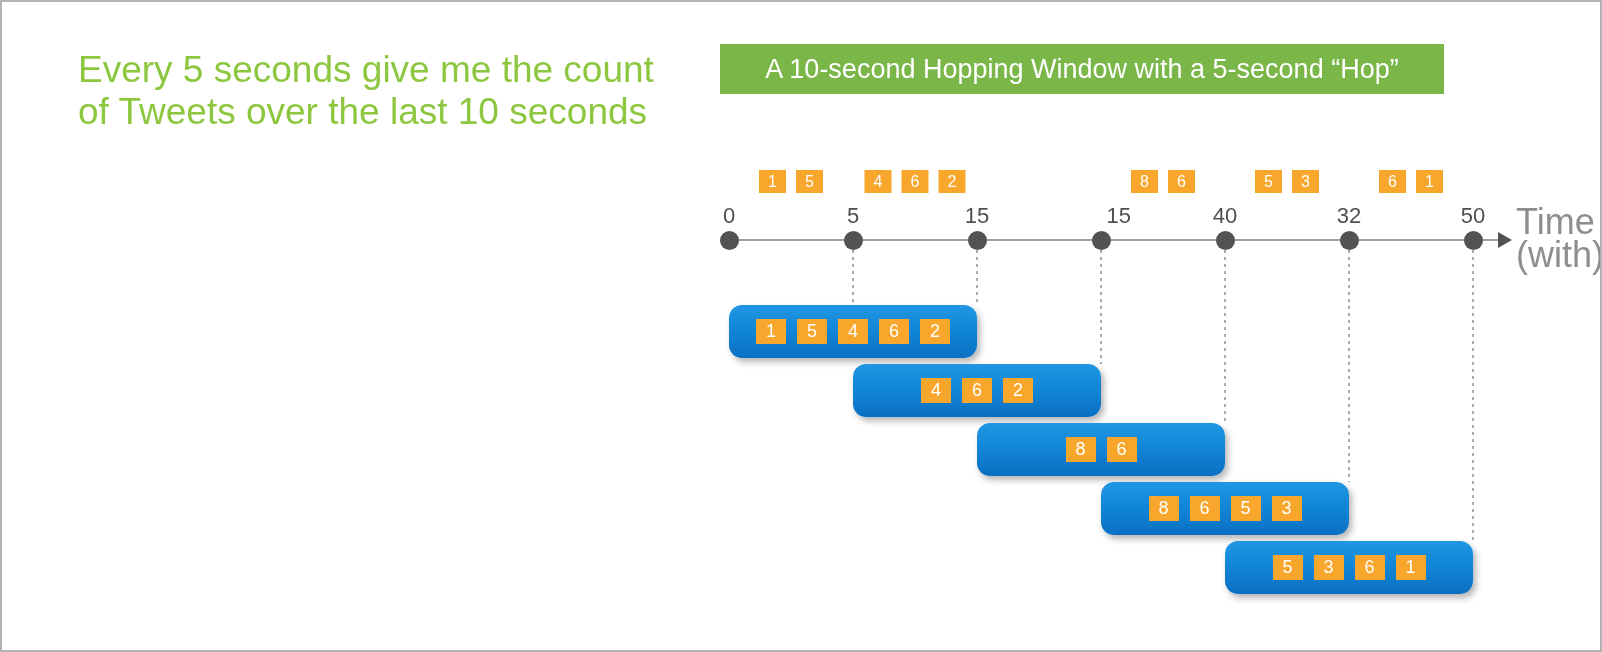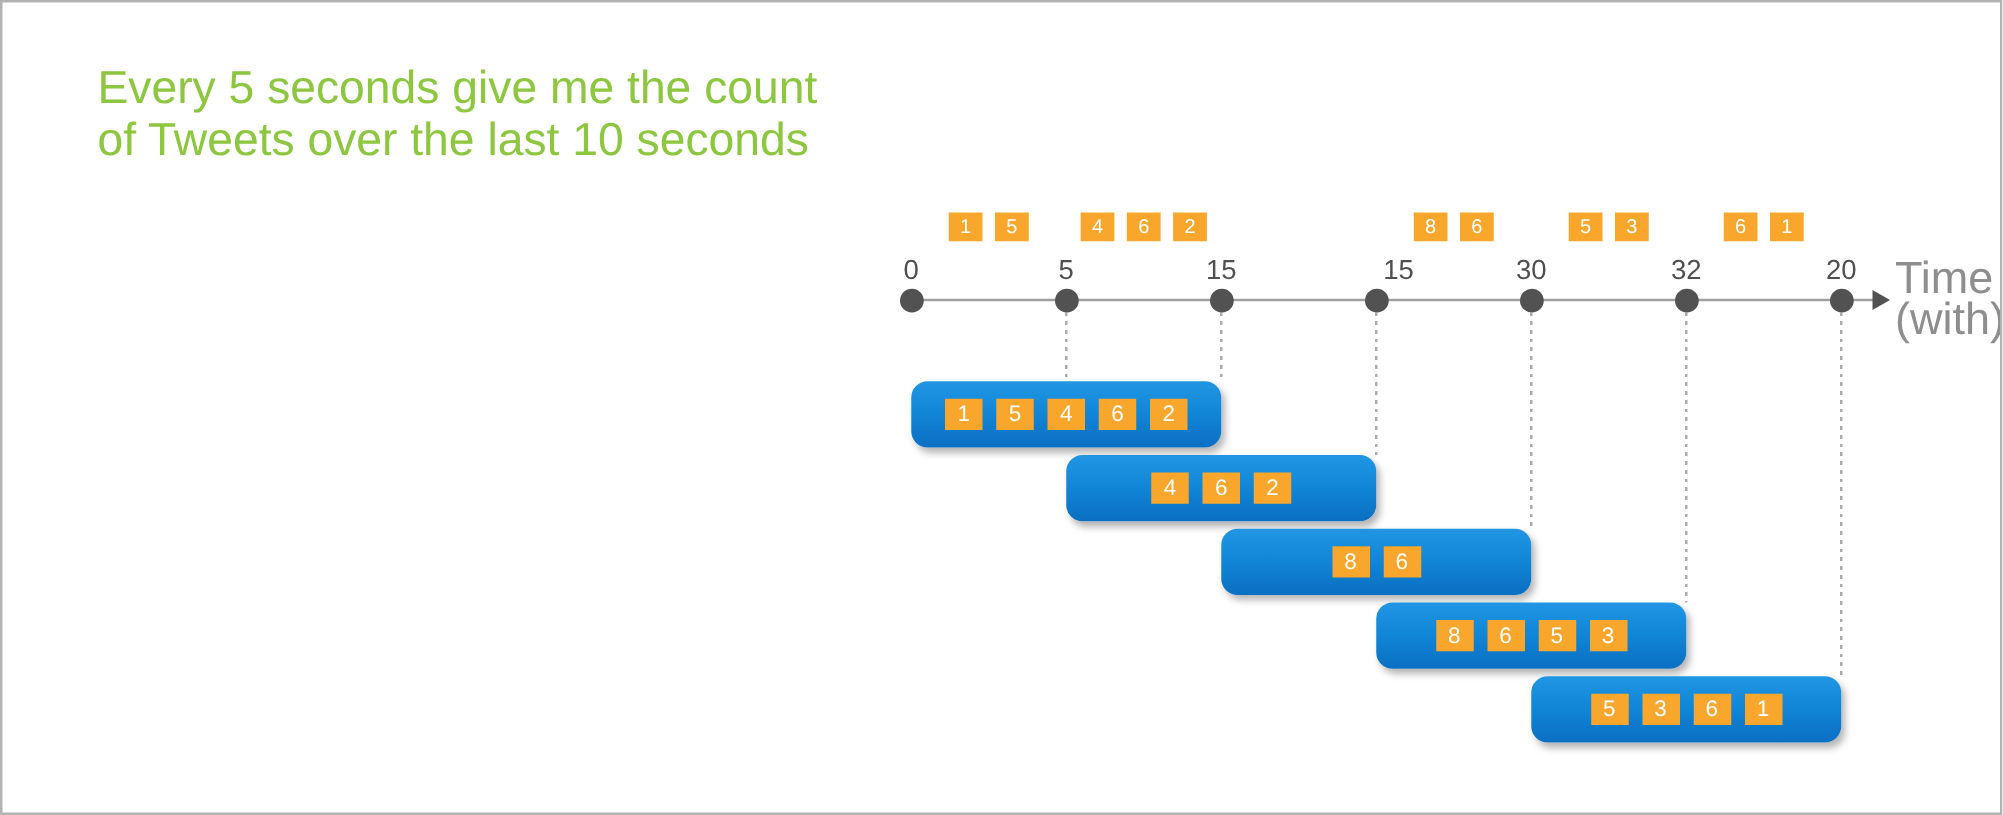--- a/index.html
+++ b/index.html
@@ -96,20 +96,23 @@
     color:#fff;font-size:18px;text-align:center;
   }
 </style>
 </head>
 <body>
 
 <div id="stage">
 
   <div id="note">Every 5 seconds give me the count of Tweets over the last 10 seconds</div>
 
+  <div id="banner">
+    <span>A 10-second Hopping Window with a 5-second “Hop”</span>
+  </div>
 
   <div class="axis-line"></div>
   <div class="axis-arrow"></div>
 
   <div class="axis-label">
     <div>Time</div>
     <div>(with)</div>
   </div>
 
   <div id="diagram-layer">
@@ -121,25 +124,25 @@
       <div class="dash" style="left: 1470px; top: 248px; height: 291px;"></div>
       <div class="dot" style="left: 717.5px; top: 228.5px;"></div>
       <div class="tick-label" style="left: 697px; top: 201px;">0</div>
       <div class="dot" style="left: 841.5px; top: 228.5px;"></div>
       <div class="tick-label" style="left: 821px; top: 201px;">5</div>
       <div class="dot" style="left: 965.5px; top: 228.5px;"></div>
       <div class="tick-label" style="left: 945px; top: 201px;">15</div>
       <div class="dot" style="left: 1089.5px; top: 228.5px;"></div>
       <div class="tick-label" style="left: 1069px; top: 201px; text-align: right;">15</div>
       <div class="dot" style="left: 1213.5px; top: 228.5px;"></div>
-      <div class="tick-label" style="left: 1193px; top: 201px;">30</div>
+      <div class="tick-label" style="left: 1193px; top: 201px;">40</div>
       <div class="dot" style="left: 1337.5px; top: 228.5px;"></div>
       <div class="tick-label" style="left: 1317px; top: 201px;">32</div>
       <div class="dot" style="left: 1461.5px; top: 228.5px;"></div>
-      <div class="tick-label" style="left: 1441px; top: 201px;">20</div>
+      <div class="tick-label" style="left: 1441px; top: 201px;">50</div>
       <div class="event-group" style="left: 789px; top: 168px;">
         <div class="ebox">1</div>
         <div class="ebox">5</div>
       </div>
       <div class="event-group" style="left: 913px; top: 168px;">
         <div class="ebox">4</div>
         <div class="ebox">6</div>
         <div class="ebox">2</div>
       </div>
       <div class="event-group" style="left: 1161px; top: 168px;">

